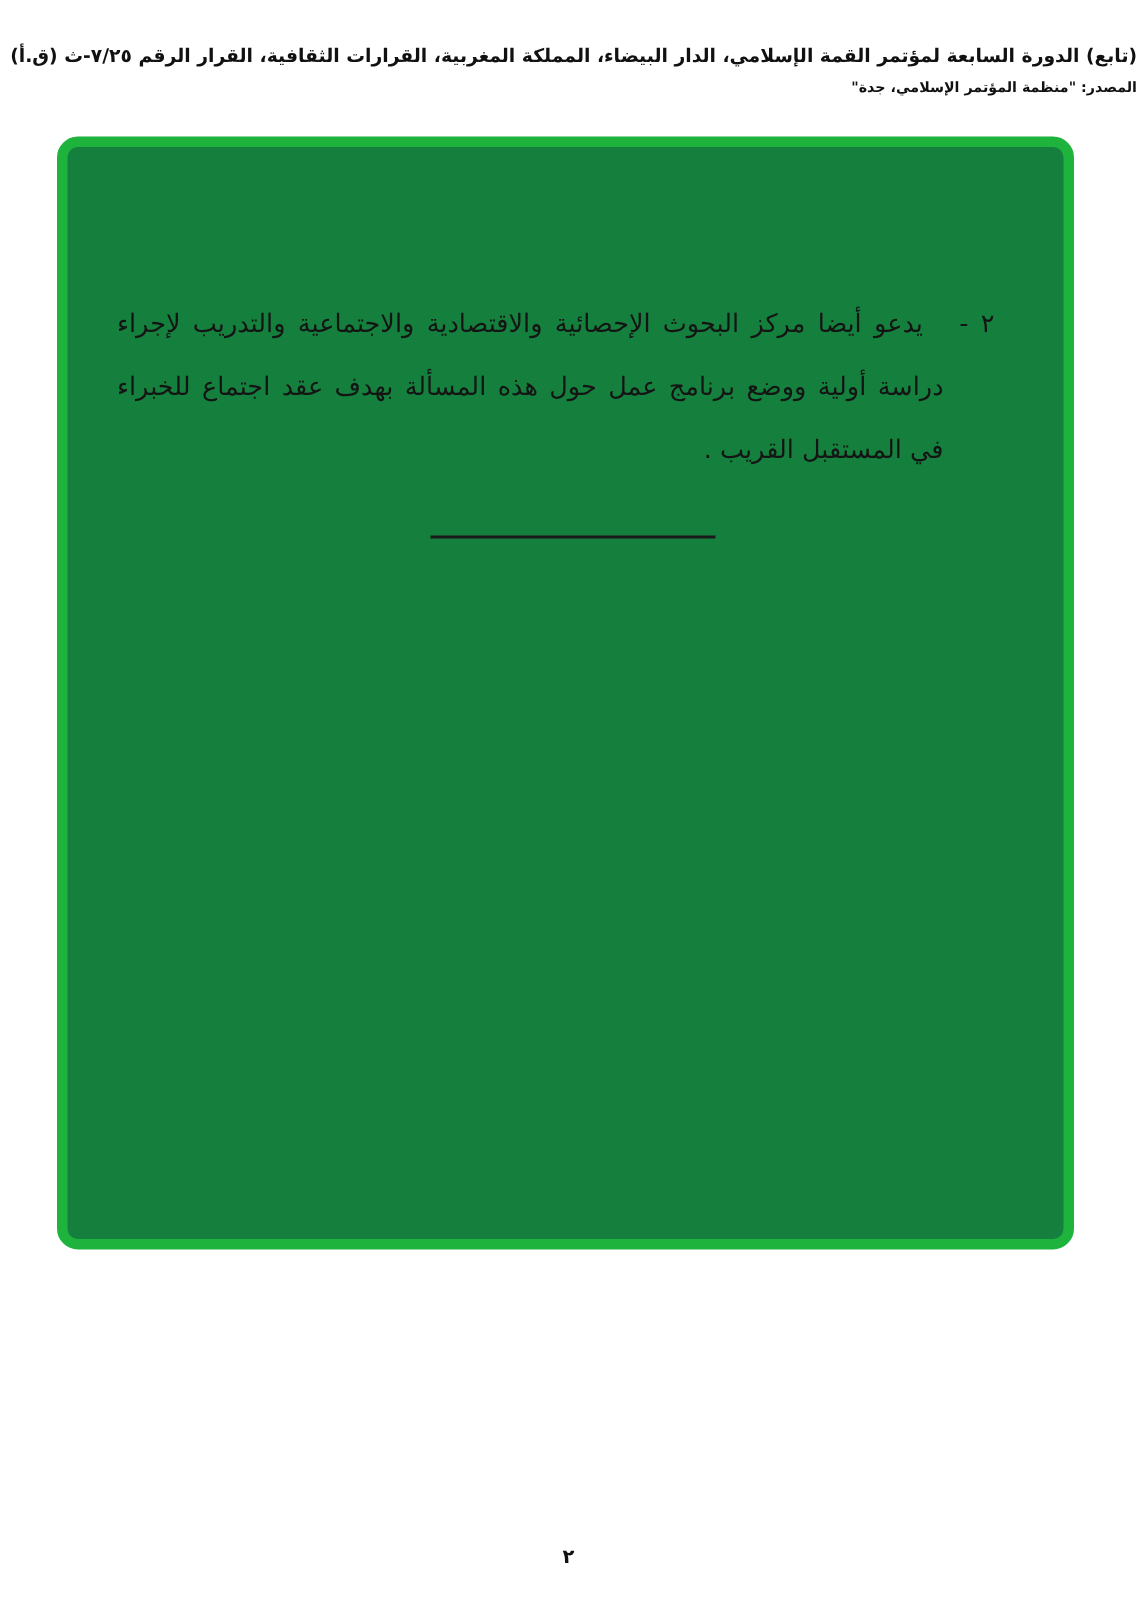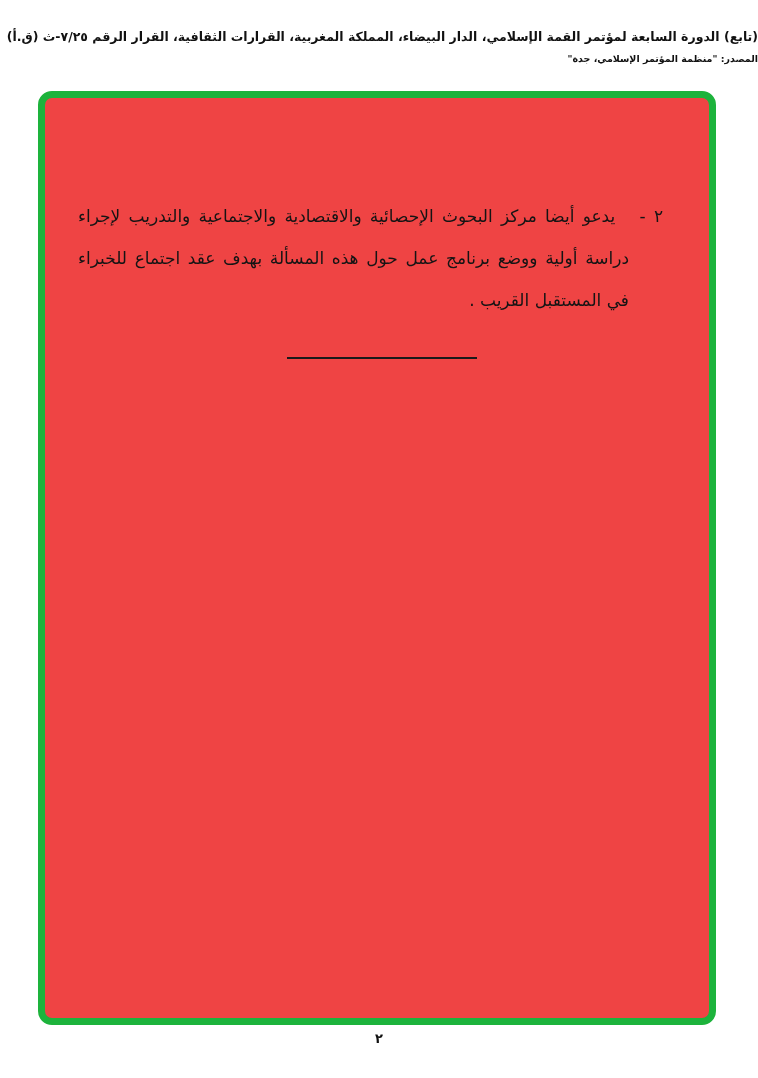--- a/index.html
+++ b/index.html
@@ -39,25 +39,25 @@
     line-height: 14px;
     white-space: nowrap;
   }
 
   
   .green-frame {
     position: absolute;
     left: 38px;
     top: 91px;
     width: 678px;
-    height: 934px;
+    height: 742px;
     box-sizing: border-box;
     border: 7px solid var(--frame-green, #1db33c);
     border-radius: 14px;
-    background: #ef4444;
+    background: #15803d;
   }
 
   
   .clause {
     position: absolute;
     top: 97px;
     right: 46px;
     width: 551px;
     direction: rtl;
     text-align: justify;

